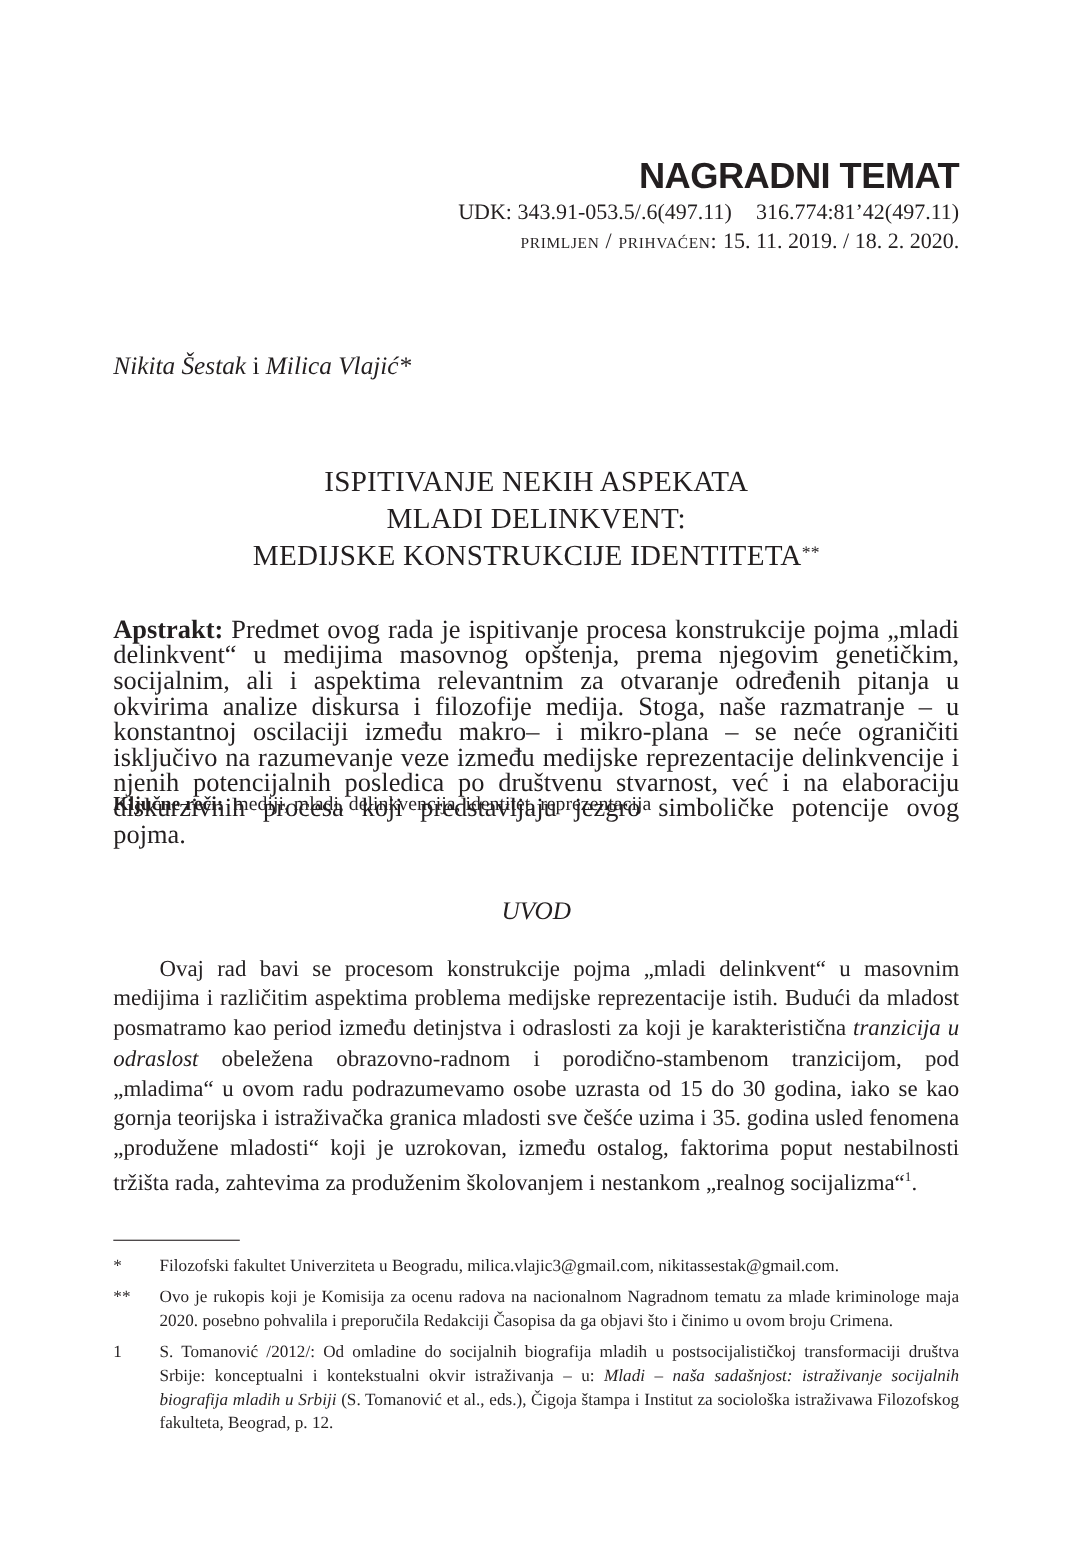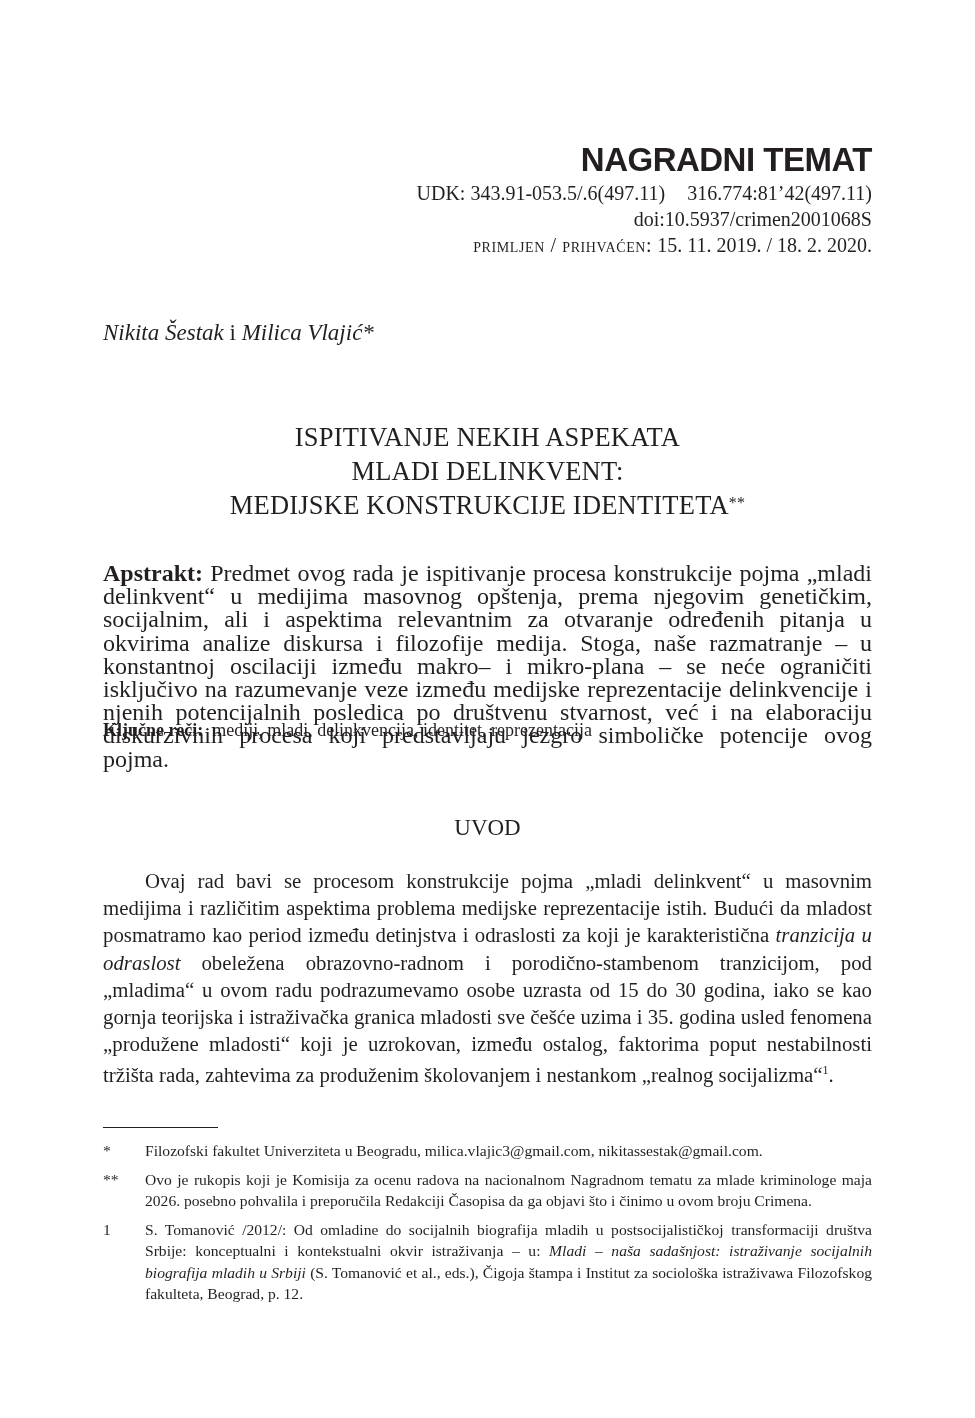--- a/index.html
+++ b/index.html
@@ -26,20 +26,21 @@
     .title sup { font-size: 16px; vertical-align: top; position: relative; top: -2px; }
     .abstract {
       position: absolute; top: 562px; left: 0; width: 769px;
       font-size: 24px; line-height: 23.2px; text-align: justify;
     }
     .bold { font-weight: bold; }
     .keywords { position: absolute; top: 720px; left: 0; font-size: 18px; }
     .uvod {
       position: absolute; top: 815px; left: 0; width: 769px; text-align: center;
       font-size: 23px;
+      font-style: italic;
     }
     .body-text {
       position: absolute; top: 867px; left: 0; width: 769px;
       font-size: 20.8px; line-height: 27.2px; text-align: justify; text-indent: 42px;
     }
     .body-text i { font-style: italic; }
     .body-text sup { font-size: 12px; }
     .fn-rule { position: absolute; top: 1127px; left: 0; width: 115px; height: 1px; background: #231f20; }
     .footnotes { position: absolute; top: 1140px; left: 0; width: 769px; font-size: 15.6px; line-height: 21.5px; }
     .fn { display: flex; margin-bottom: 7px; }
@@ -50,21 +51,20 @@
 </head>
 <body>
 
 <div class="page">
 
   <div class="header">
     <div class="section-label">NAGRADNI TEMAT</div>
     <div class="meta">
       <span>UDK: 343.91-053.5/.6(497.11)</span><span class="udk-gap"></span><span>316.774:81’42(497.11)</span>
     </div>
-    <div class="meta">doi:10.5937/crimen2001068S</div>
     <div class="meta">
       <span class="smallcaps">primljen / prihvaćen:</span>
       <span>15. 11. 2019. / 18. 2. 2020.</span>
     </div>
   </div>
 
   <div class="authors">
     <span class="ital">Nikita Šestak</span>
     <span>i</span>
     <span class="ital">Milica Vlajić*</span>
@@ -92,21 +92,21 @@
 
   <div class="fn-rule"></div>
 
   <div class="footnotes">
     <div class="fn">
       <span class="fn-mark">*</span>
       <span class="fn-text">Filozofski fakultet Univerziteta u Beogradu, milica.vlajic3@gmail.com, nikitassestak@gmail.com.</span>
     </div>
     <div class="fn">
       <span class="fn-mark">**</span>
-      <span class="fn-text">Ovo je rukopis koji je Komisija za ocenu radova na nacionalnom Nagradnom tematu za mlade kriminologe maja 2026. posebno pohvalila i preporučila Redakciji Časopisa da ga objavi što i činimo u ovom broju Crimena.</span>
+      <span class="fn-text">Ovo je rukopis koji je Komisija za ocenu radova na nacionalnom Nagradnom tematu za mlade kriminologe maja 2020. posebno pohvalila i preporučila Redakciji Časopisa da ga objavi što i činimo u ovom broju Crimena.</span>
     </div>
     <div class="fn">
       <span class="fn-mark">1</span>
       <span class="fn-text"><span>S. Tomanović /2012/: Od omladine do socijalnih biografija mladih u postsocijalističkoj transformaciji društva Srbije: konceptualni i kontekstualni okvir istraživanja – u: </span><i>Mladi – naša sadašnjost: istraživanje socijalnih biografija mladih u Srbiji</i><span> (S. Tomanović et al., eds.), Čigoja štampa i Institut za sociološka istraživawa Filozofskog fakulteta, Beograd, p. 12.</span></span>
     </div>
   </div>
 
 </div>
 
 </body></html>

